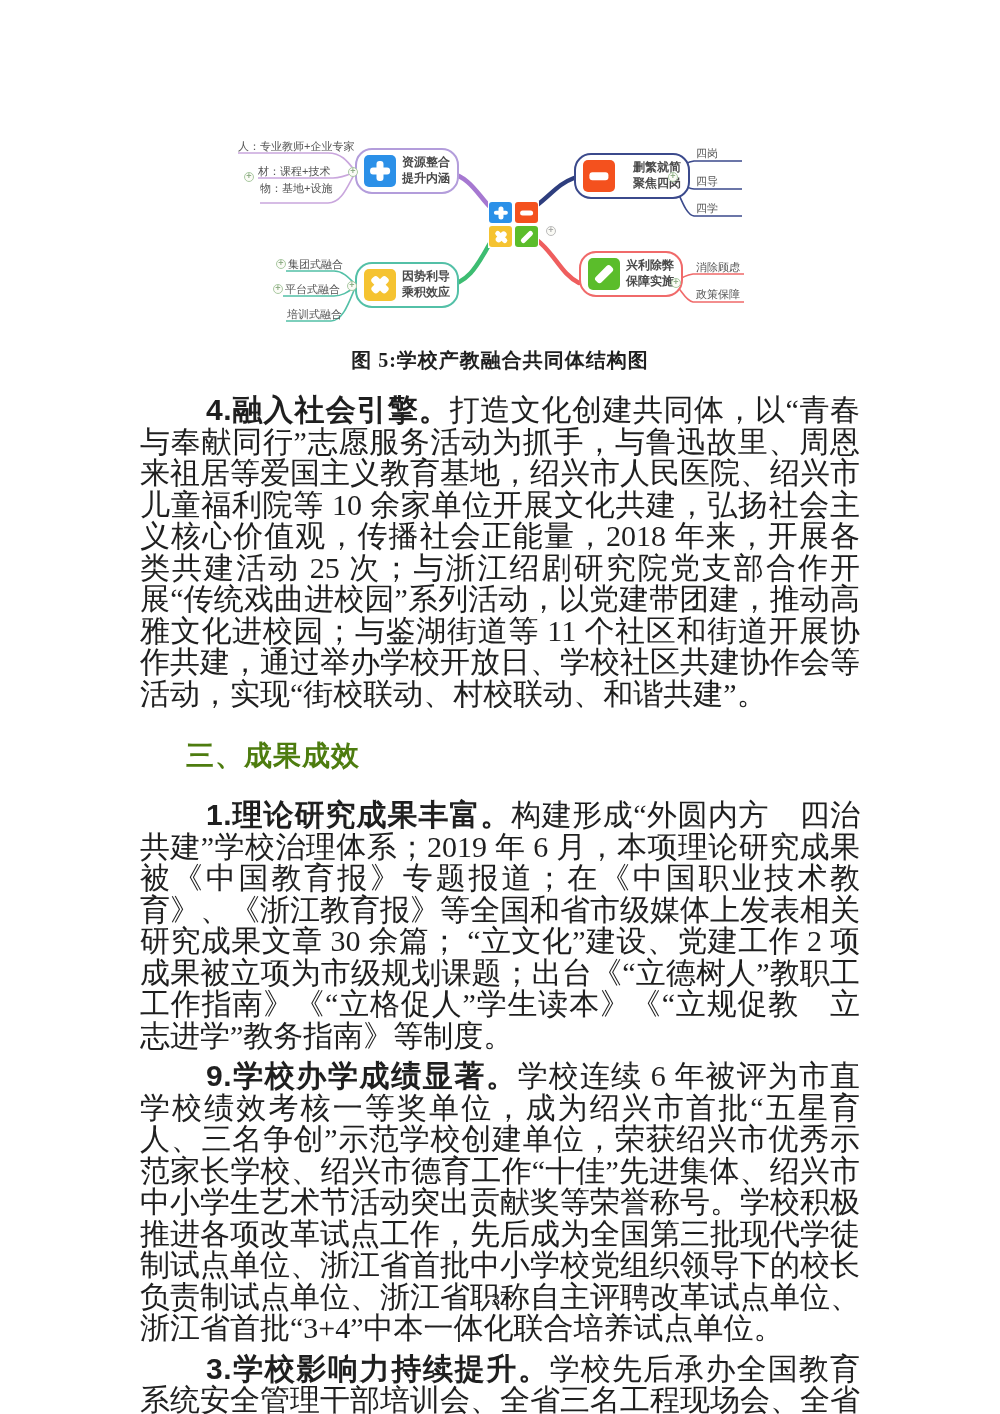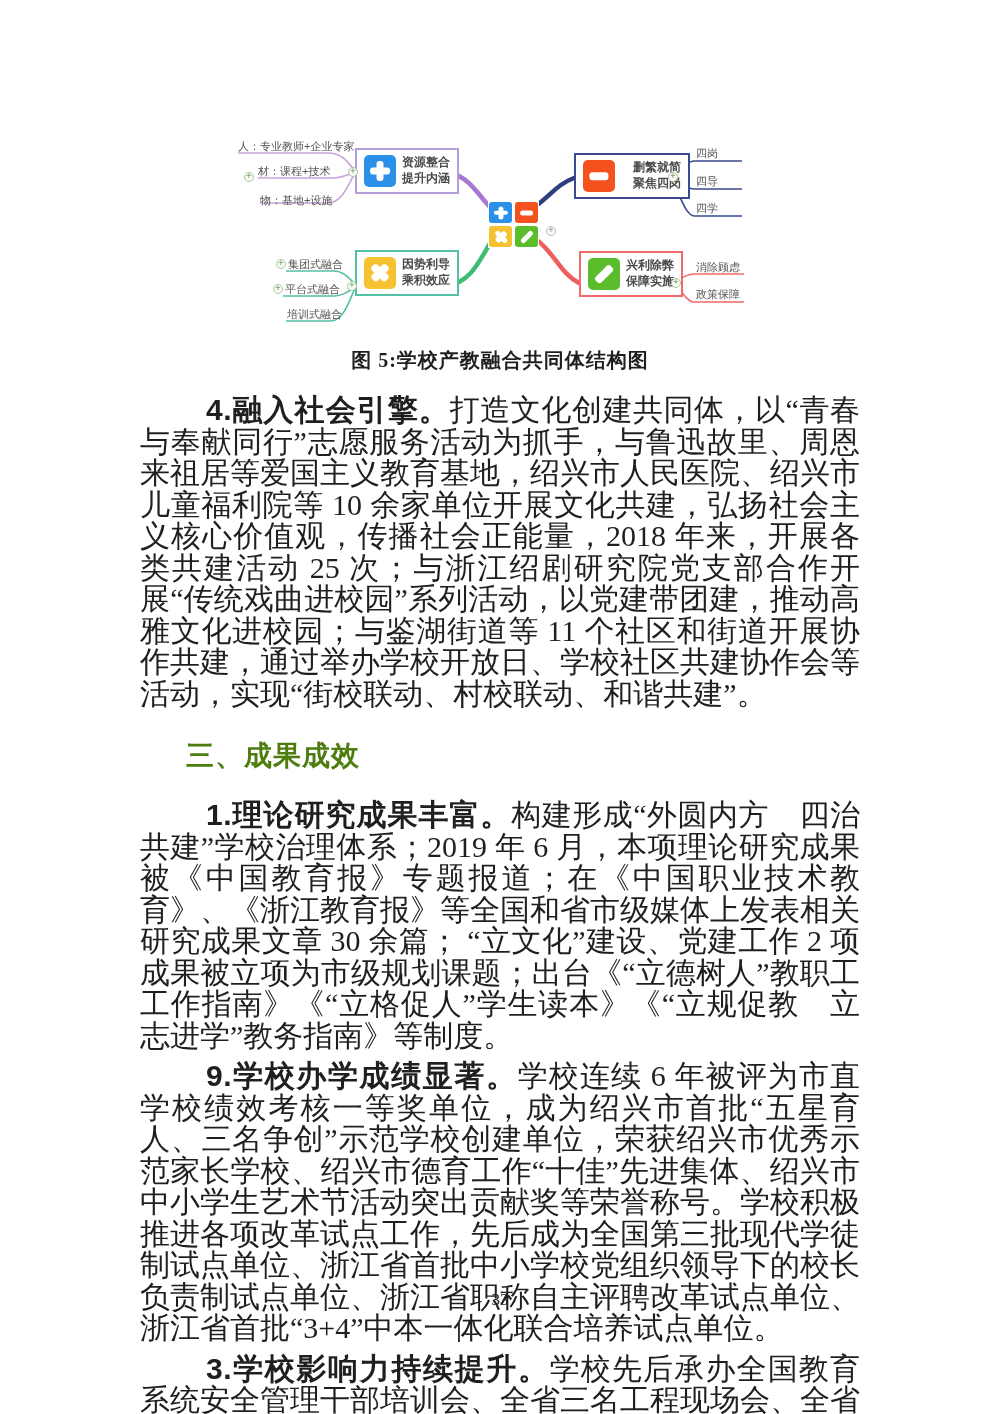--- a/index.html
+++ b/index.html
@@ -18,21 +18,21 @@
   .mindmap{
     position:relative;
     width:530px;height:205px;
     margin-left:90px;
     font-family:"Liberation Sans","DejaVu Sans",sans-serif;
   }
   .mindmap svg{position:absolute;left:0;top:0;z-index:1;}
   .node{
     position:absolute;z-index:2;
     display:flex;gap:6px;
-    background:#fff;border:2px solid #999;border-radius:0;
+    background:#fff;border:2px solid #999;border-radius:17px;
     padding:5px 7px;
     box-sizing:border-box;
   }
   .node-title{font-size:12px;line-height:1.3;font-weight:bold;color:#4a4a4a;white-space:nowrap;}
   .op{position:relative;border-radius:5px;}
   .op-lg{width:32px;height:32px;flex:none;}
   .op::before,.op::after{
     content:"";position:absolute;left:50%;top:50%;
     background:#fff;border-radius:3px;transform:translate(-50%,-50%);
   }
@@ -141,38 +141,38 @@
         <span>提升内涵</span>
       </span>
     </div>
     <div class="node" style="left:344px;top:27px;border-color:#3b4a8c;gap:18px;">
       <span class="op op-lg op-minus c-orange"></span>
       <span class="node-title">
         <span>删繁就简</span><br>
         <span>聚焦四岗</span>
       </span>
     </div>
-    <div class="node" style="left:125px;top:124px;border-color:#53c0a7;">
+    <div class="node" style="left:125px;top:136px;border-color:#53c0a7;">
       <span class="op op-lg op-times c-yellow"></span>
       <span class="node-title">
         <span>因势利导</span><br>
         <span>乘积效应</span>
       </span>
     </div>
     <div class="node" style="left:349px;top:125px;border-color:#f06a6a;">
       <span class="op op-lg op-div c-green"></span>
       <span class="node-title">
         <span>兴利除弊</span><br>
         <span>保障实施</span>
       </span>
     </div>
 
     <span class="leaf" style="left:8px;top:14px;">人：专业教师+企业专家</span>
     <span class="leaf" style="left:28px;top:39px;">材：课程+技术</span>
-    <span class="leaf" style="left:30px;top:68px;">物：基地+设施</span>
+    <span class="leaf" style="left:30px;top:56px;">物：基地+设施</span>
     <span class="leaf" style="left:466px;top:21px;">四岗</span>
     <span class="leaf" style="left:466px;top:49px;">四导</span>
     <span class="leaf" style="left:466px;top:76px;text-align:center;">四学</span>
     <span class="leaf" style="left:58px;top:132px;">集团式融合</span>
     <span class="leaf" style="left:55px;top:157px;">平台式融合</span>
     <span class="leaf" style="left:57px;top:182px;">培训式融合</span>
     <span class="leaf" style="left:466px;top:135px;">消除顾虑</span>
     <span class="leaf" style="left:466px;top:162px;">政策保障</span>
 
     <span class="pbadge" style="left:14px;top:46px;"></span>

